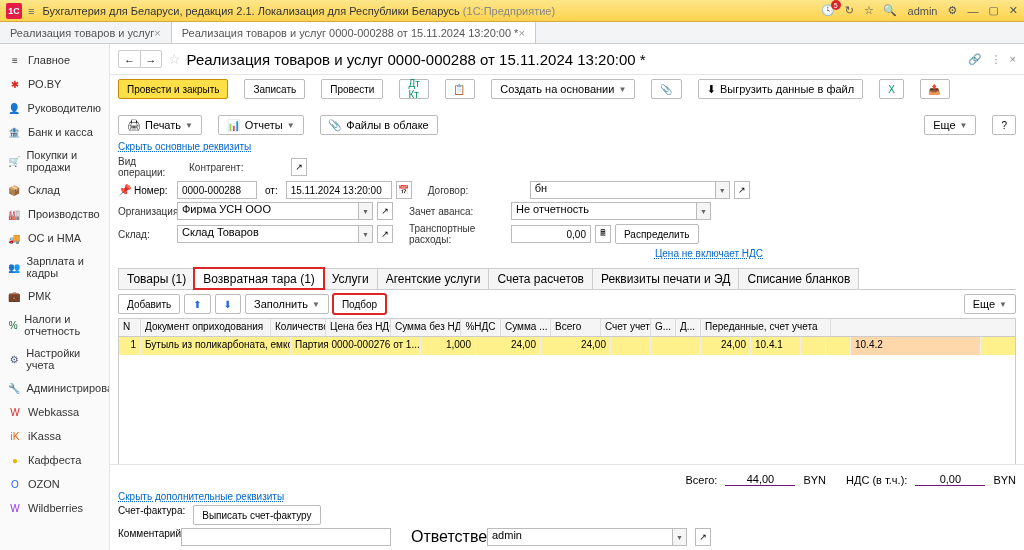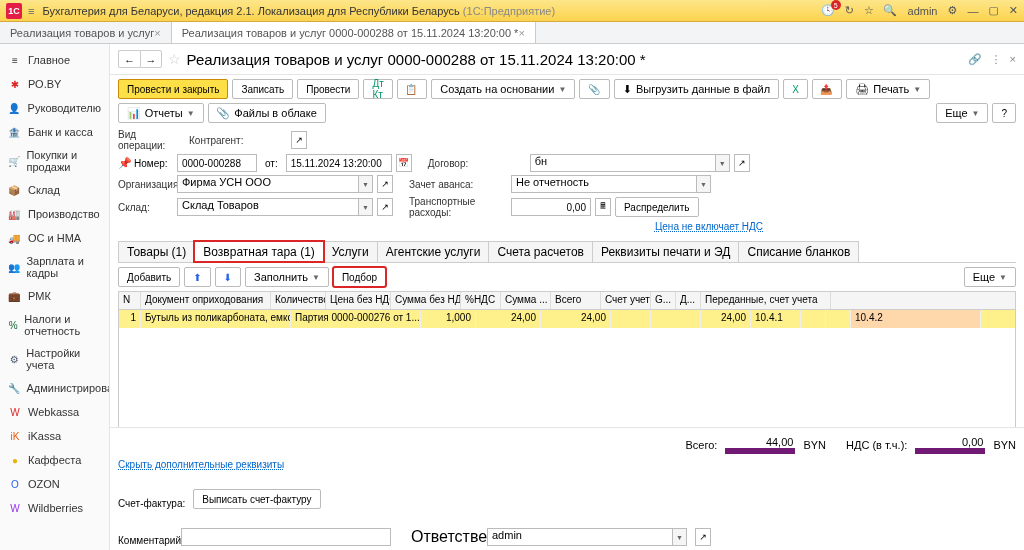--- a/index.html
+++ b/index.html
@@ -22,21 +22,21 @@
 .nav-icon{width:14px;height:14px;display:flex;align-items:center;justify-content:center;font-size:10px}
 .main{flex:1;display:flex;flex-direction:column;overflow:hidden}
 .doc-header{display:flex;align-items:center;gap:6px;padding:6px 8px;border-bottom:1px solid #e5e5e5}
 .nav-btn{border:1px solid #ccc;background:#fff;width:22px;height:18px;display:flex;align-items:center;justify-content:center;cursor:pointer;border-radius:2px}
 .nav-btns{display:flex}
 .nav-btns .nav-btn:first-child{border-radius:2px 0 0 2px;border-right:none}
 .nav-btns .nav-btn:last-child{border-radius:0 2px 2px 0}
 .star{color:#ccc;font-size:14px}
 .doc-title{font-size:15px;font-weight:normal}
 .doc-title-icons{margin-left:auto;display:flex;gap:8px;color:#888}
-.toolbar{display:flex;gap:4px;padding:4px 8px;flex-wrap:wrap;align-items:flex-start}
+.toolbar{display:flex;gap:16px;padding:4px 8px;flex-wrap:wrap;align-items:flex-start}
 .btn{border:1px solid #bbb;background:#fff;padding:2px 8px;height:20px;display:flex;align-items:center;gap:4px;cursor:pointer;border-radius:2px;font-size:10px;white-space:nowrap}
 .btn.yellow{background:#fde047;border-color:#ca8a04}
 .btn .dd{font-size:8px;color:#666}
 .link{color:#0066cc;text-decoration:underline dotted;cursor:pointer;font-size:10px;padding:2px 8px}
 .form-area{padding:2px 8px}
 .form-row{display:flex;align-items:center;margin-bottom:3px;gap:4px}
 .lbl{width:55px;font-size:10px;color:#333}
 .lbl2{width:110px;font-size:10px;color:#333;padding-left:12px}
 .input{border:1px solid #bbb;height:18px;padding:0 4px;font-size:10px;background:#fff}
 .input.dd{position:relative}
@@ -47,22 +47,22 @@
 .doc-tab.active{background:#fff;position:relative;z-index:1}
 .sub-toolbar{display:flex;gap:4px;padding:4px 8px;align-items:center}
 .table-area{margin:0 8px;border:1px solid #ccc;height:246px;position:relative;overflow:hidden}
 .thead{display:flex;background:#f5f5f5;border-bottom:1px solid #ccc;height:18px}
 .th{padding:2px 4px;font-size:10px;border-right:1px solid #ddd;overflow:hidden;white-space:nowrap}
 .trow{display:flex;height:18px;background:#fef08a}
 .td{padding:2px 4px;font-size:10px;border-right:1px solid #eee;overflow:hidden;white-space:nowrap}
 .td.r{text-align:right}
 .footer-area{position:absolute;bottom:0;left:110px;right:0;padding:4px 8px;background:#fff;border-top:1px solid #e5e5e5}
 .totals{display:flex;justify-content:flex-end;gap:8px;font-size:10px;padding:4px 0;align-items:center}
-.tot-val{border-bottom:6px solid #701a75;width:70px;text-align:right;padding:0 2px}
-.ft-row{display:flex;align-items:flex-end;gap:8px;margin-top:19px}
+.tot-val{border-bottom:1px solid #701a75;width:70px;text-align:center;padding:0 2px}
+.ft-row{display:flex;align-items:flex-start;gap:8px;margin-top:3px}
 .hl-tab{outline:2px solid #dc2626;outline-offset:-1px}
 .hl-btn{outline:2px solid #dc2626;outline-offset:-1px}
 .hscroll{position:absolute;bottom:0;left:0;right:0;height:10px;background:#f0f0f0;border-top:1px solid #ccc}
 .hscroll-thumb{position:absolute;left:0;width:98%;height:8px;top:1px;background:#c0c0c0;border-radius:2px}
 </style>
 </head>
 <body>
 
 <div class="top-bar">
   <div class="logo">1C</div>
@@ -217,20 +217,21 @@
           <span>Файлы в облаке</span>
         </div>
       <div style="flex:1"></div>
       <div class="btn">
           <span>Еще</span>
           <span class="dd">▼</span>
         </div>
       <div class="btn">?</div>
     </div>
 
+    <span class="link">Скрыть основные реквизиты</span>
 
     <div class="form-area">
       <div class="form-row">
         <span class="lbl">Вид операции:</span>
         <span class="lbl2">Контрагент:</span>
         <div class="small-btn">↗</div>
       </div>
       <div class="form-row">
         <span style="width:12px;color:#999">📌</span>
         <span style="width:39px;font-size:10px">Номер:</span>
@@ -290,21 +291,21 @@
         </div>
     </div>
 
     <div class="table-area">
       <div class="thead" id="thead">
           <div class="th" style="width: 22px;">N</div>
           <div class="th" style="width: 130px;">Документ оприходования</div>
           <div class="th" style="width: 55px;">Количество</div>
           <div class="th" style="width: 65px;">Цена без НДС</div>
           <div class="th" style="width: 70px;">Сумма без НДС</div>
-          <div class="th" style="width: 40px;">%НДС</div>
+          <div class="th" style="width: 40px; text-align: center;">%НДС</div>
           <div class="th" style="width: 50px;">Сумма ...</div>
           <div class="th" style="width: 50px;">Всего</div>
           <div class="th" style="width: 50px;">Счет учета</div>
           <div class="th" style="width: 25px;">G...</div>
           <div class="th" style="width: 25px;">Д...</div>
           <div class="th" style="width: 130px;">Переданные, счет учета</div>
         </div>
       <div class="trow" id="trow">
           <div class="td r" style="width: 22px;">1</div>
           <div class="td" style="width: 150px;">Бутыль из поликарбоната, емкость 18,9л</div>

